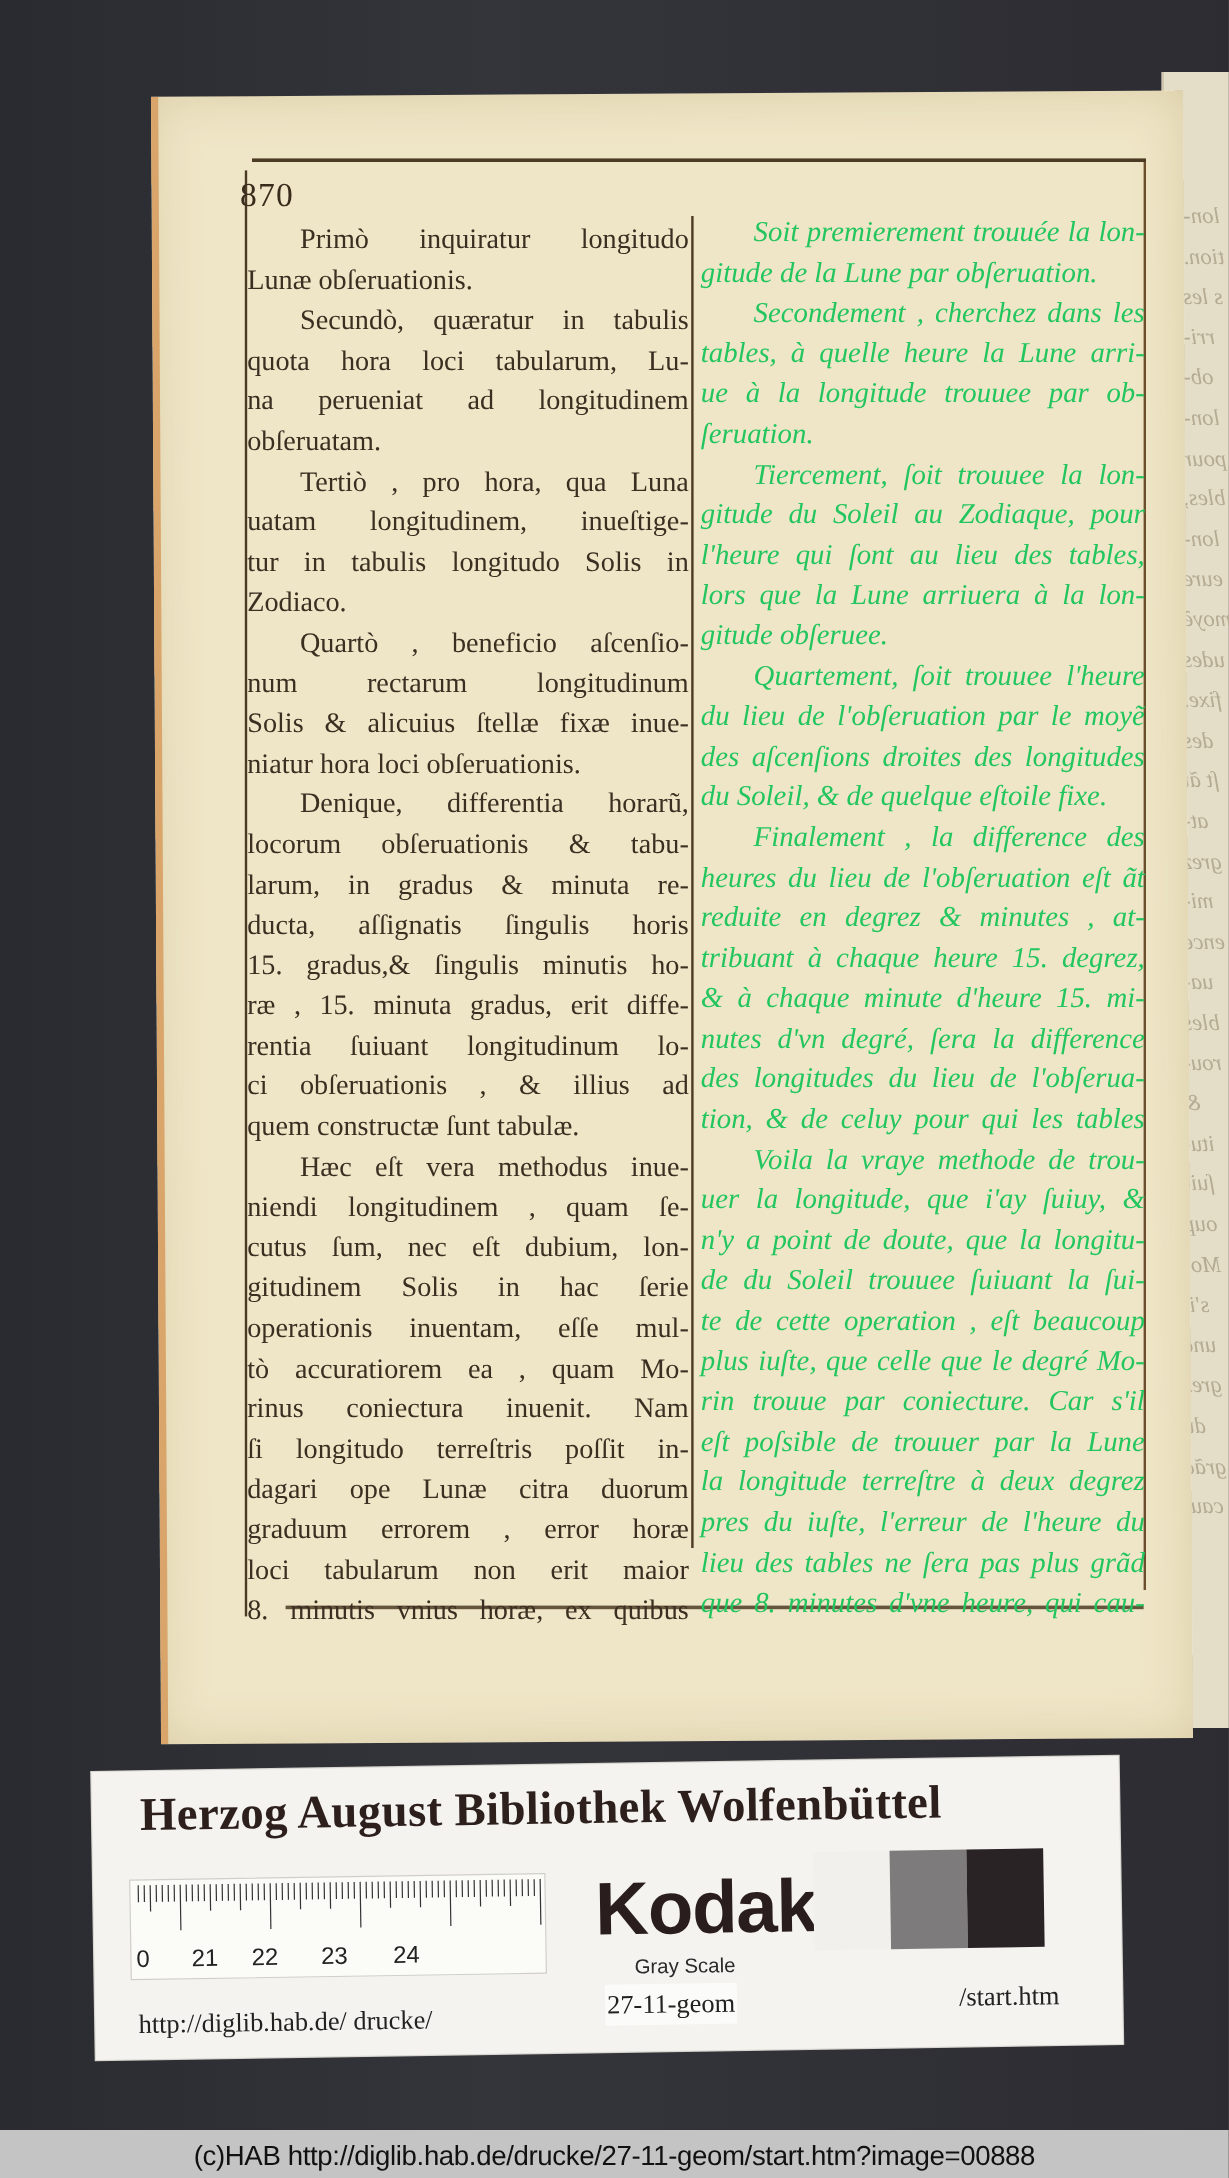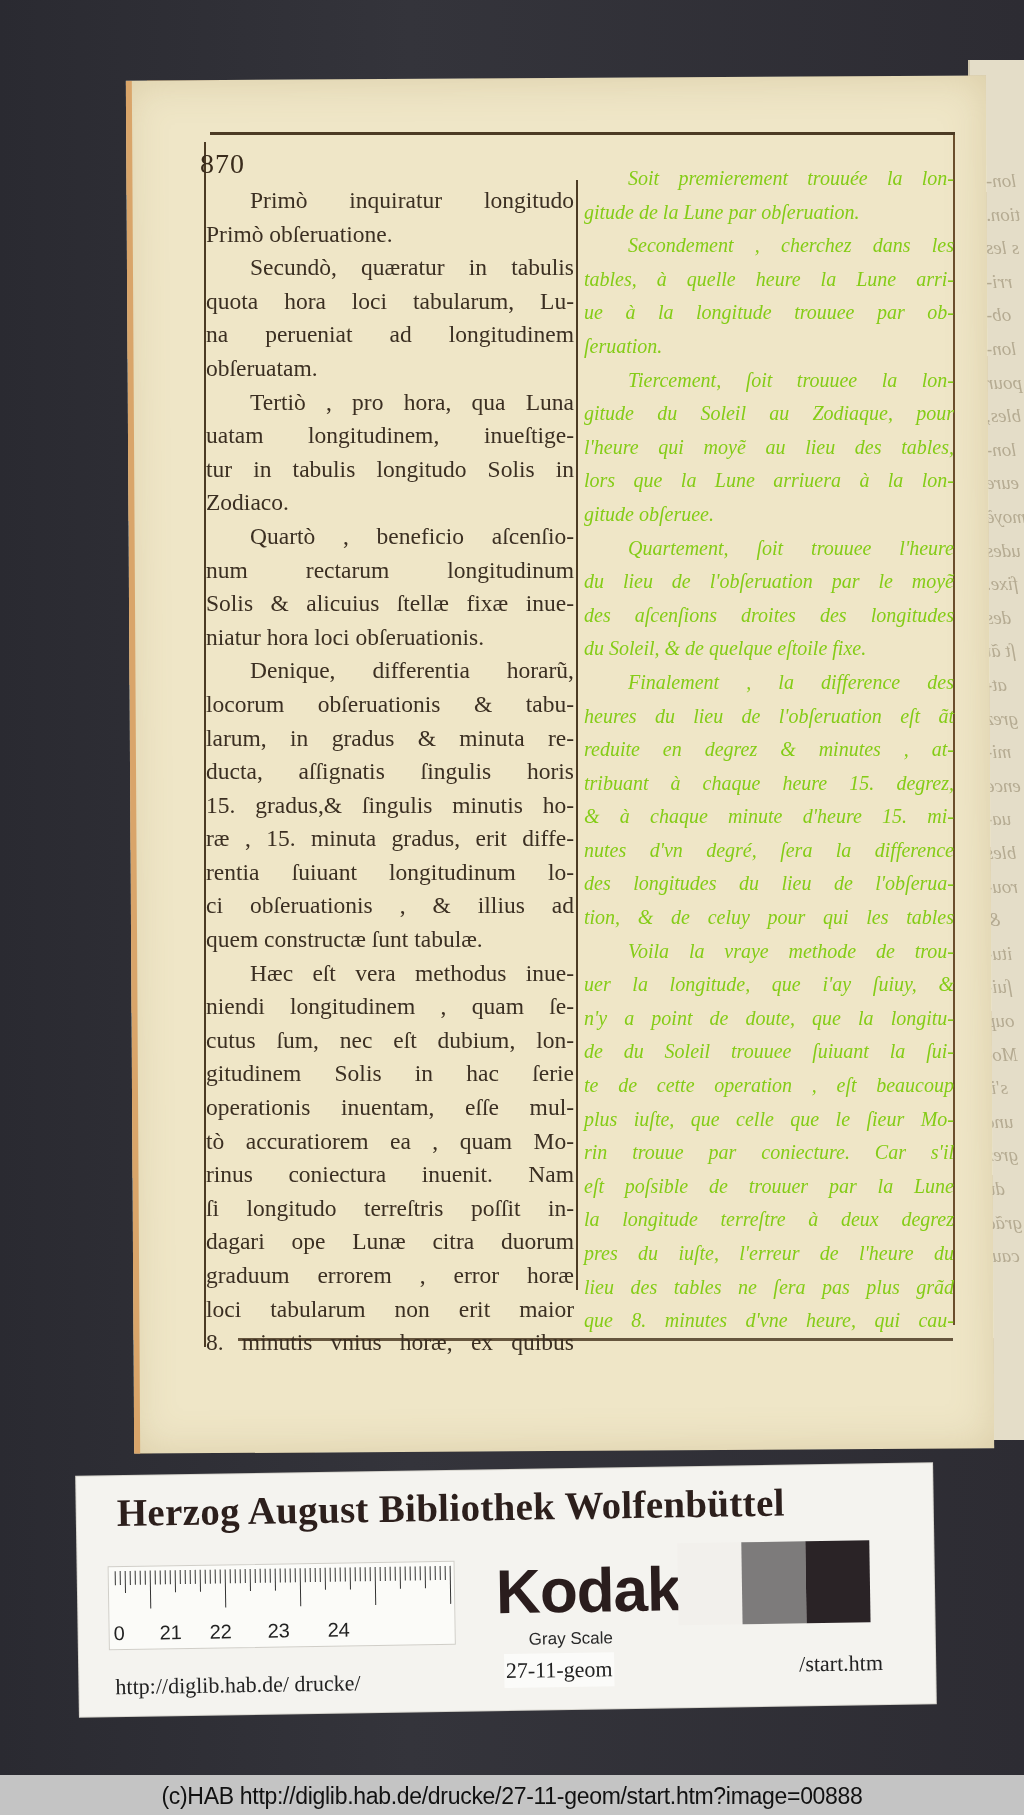--- a/index.html
+++ b/index.html
@@ -40,23 +40,23 @@
   .page-number {
     position: absolute; left: 12px; top: 8px; font-size: 28px; color: #3a2c1c;
     letter-spacing: 1px;
   }
   .col-latin {
     position: absolute; left: 18px; top: 44px; width: 368px;
     font-family: "Liberation Serif", serif; font-size: 23.5px; line-height: 33.6px;
     color: #3b2f22;
   }
   .col-french {
-    position: absolute; left: 396px; top: 22px; width: 370px;
-    font-family: "Liberation Serif", serif; font-style: italic; font-size: 20px; line-height: 33.6px;
-    color: #84cc16;
+    position: absolute; left: 396px; top: 38px; width: 370px;
+    font-family: "Liberation Serif", serif; font-style: italic; font-size: 24px; line-height: 33.6px;
+    color: #22c55e;
   }
   .line { display: block; white-space: nowrap; text-align: justify; text-align-last: justify; }
   .line.indent { padding-left: 44px; }
   .line.last { text-align-last: left; }
   .label-card {
     position: absolute; left: 78px; top: 1470px; width: 856px; height: 240px;
     background: #f4f3ef;
     transform: rotate(-0.9deg);
     box-shadow: 0 0 0 1px #d8d6cf;
   }
@@ -144,21 +144,21 @@
 
 <div class="frame">
   <div class="rule-top"></div>
   <div class="rule-bottom"></div>
   <div class="rule-left"></div>
   <div class="rule-right"></div>
   <div class="rule-mid"></div>
   <div class="page-number">870</div>
   <div class="col-latin" id="latin">
       <span class="line indent">Primò inquiratur longitudo</span>
-      <span class="line last">Primò obſeruatione.</span>
+      <span class="line last">Lunæ obſeruationis.</span>
       <span class="line indent">Secundò, quæratur in tabulis</span>
       <span class="line">quota hora loci tabularum, Lu-</span>
       <span class="line">na perueniat ad longitudinem</span>
       <span class="line last">obſeruatam.</span>
       <span class="line indent">Tertiò , pro hora, qua Luna</span>
       <span class="line">uatam longitudinem, inueſtige-</span>
       <span class="line">tur in tabulis longitudo Solis in</span>
       <span class="line last">Zodiaco.</span>
       <span class="line indent">Quartò , beneficio aſcenſio-</span>
       <span class="line">num rectarum longitudinum</span>
@@ -188,41 +188,41 @@
     </div>
   <div class="col-french" id="french">
       <span class="line indent">Soit premierement trouuée la lon-</span>
       <span class="line last">gitude de la Lune par obſeruation.</span>
       <span class="line indent">Secondement , cherchez dans les</span>
       <span class="line">tables, à quelle heure la Lune arri-</span>
       <span class="line">ue à la longitude trouuee par ob-</span>
       <span class="line last">ſeruation.</span>
       <span class="line indent">Tiercement, ſoit trouuee la lon-</span>
       <span class="line">gitude du Soleil au Zodiaque, pour</span>
-      <span class="line">l'heure qui moyẽ au lieu des tables,</span>
+      <span class="line">l'heure qui ſont au lieu des tables,</span>
       <span class="line">lors que la Lune arriuera à la lon-</span>
       <span class="line last">gitude obſeruee.</span>
       <span class="line indent">Quartement, ſoit trouuee l'heure</span>
       <span class="line">du lieu de l'obſeruation par le moyẽ</span>
       <span class="line">des aſcenſions droites des longitudes</span>
       <span class="line last">du Soleil, &amp; de quelque eſtoile fixe.</span>
       <span class="line indent">Finalement , la difference des</span>
       <span class="line">heures du lieu de l'obſeruation eſt ãt</span>
       <span class="line">reduite en degrez &amp; minutes , at-</span>
       <span class="line">tribuant à chaque heure 15. degrez,</span>
       <span class="line">&amp; à chaque minute d'heure 15. mi-</span>
       <span class="line">nutes d'vn degré, ſera la difference</span>
       <span class="line">des longitudes du lieu de l'obſerua-</span>
       <span class="line">tion, &amp; de celuy pour qui les tables</span>
       <span class="line indent">Voila la vraye methode de trou-</span>
       <span class="line">uer la longitude, que i'ay ſuiuy, &amp;</span>
       <span class="line">n'y a point de doute, que la longitu-</span>
       <span class="line">de du Soleil trouuee ſuiuant la ſui-</span>
       <span class="line">te de cette operation , eſt beaucoup</span>
-      <span class="line">plus iuſte, que celle que le ſieur Mo-</span>
+      <span class="line">plus iuſte, que celle que le degré Mo-</span>
       <span class="line">rin trouue par coniecture. Car s'il</span>
       <span class="line">eſt poſsible de trouuer par la Lune</span>
       <span class="line">la longitude terreſtre à deux degrez</span>
       <span class="line">pres du iuſte, l'erreur de l'heure du</span>
       <span class="line">lieu des tables ne ſera pas plus grãd</span>
       <span class="line">que 8. minutes d'vne heure, qui cau-</span>
     </div>
 </div>
 
 <div class="label-card">

